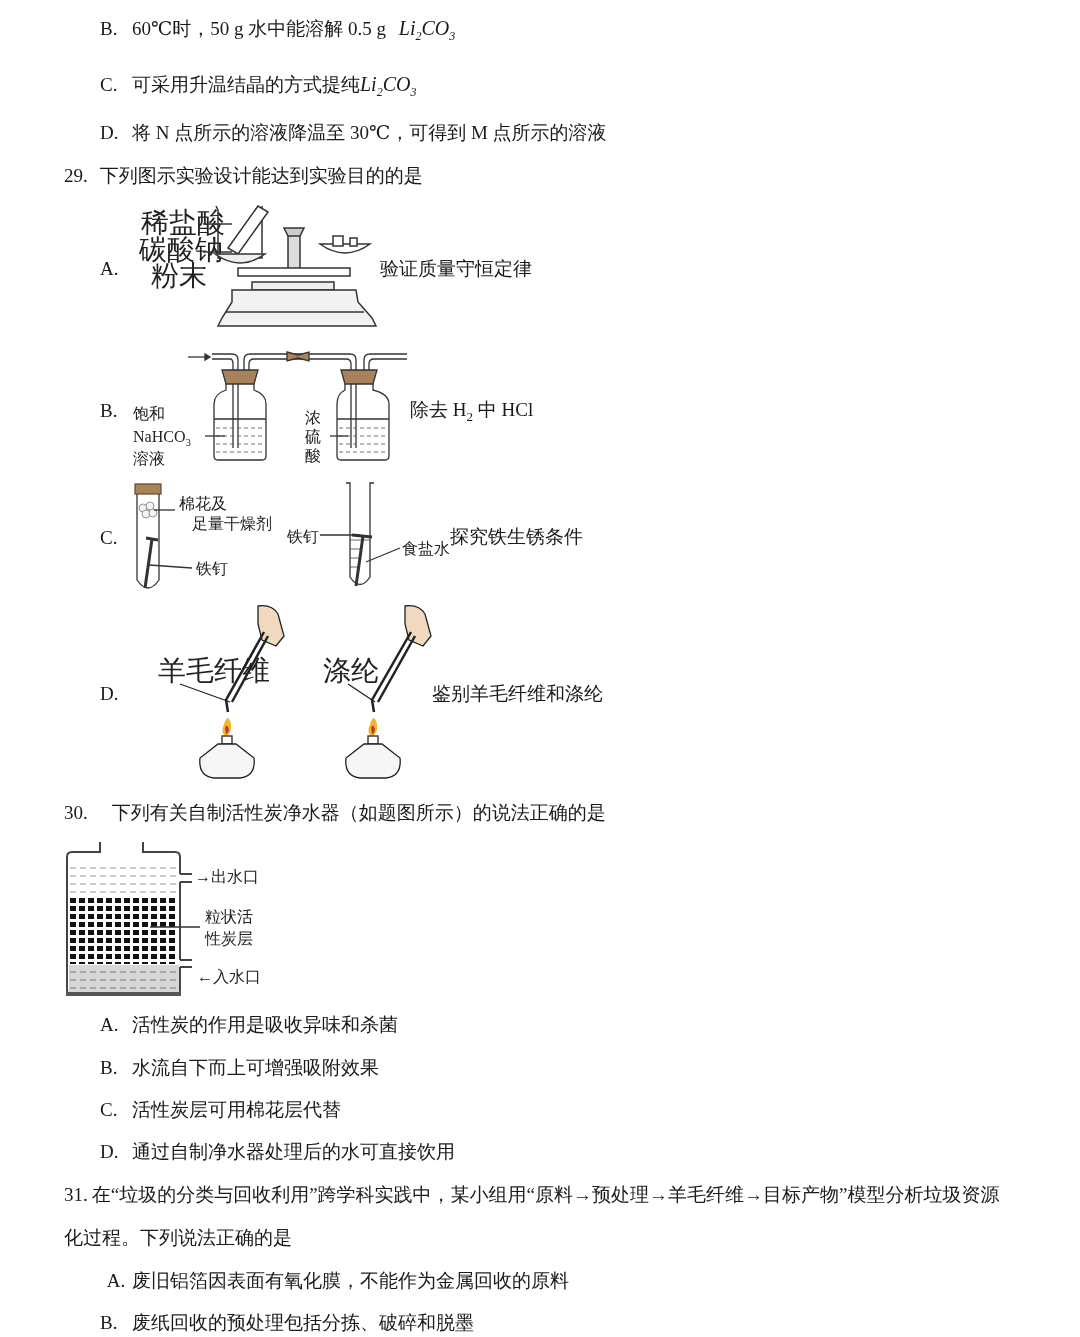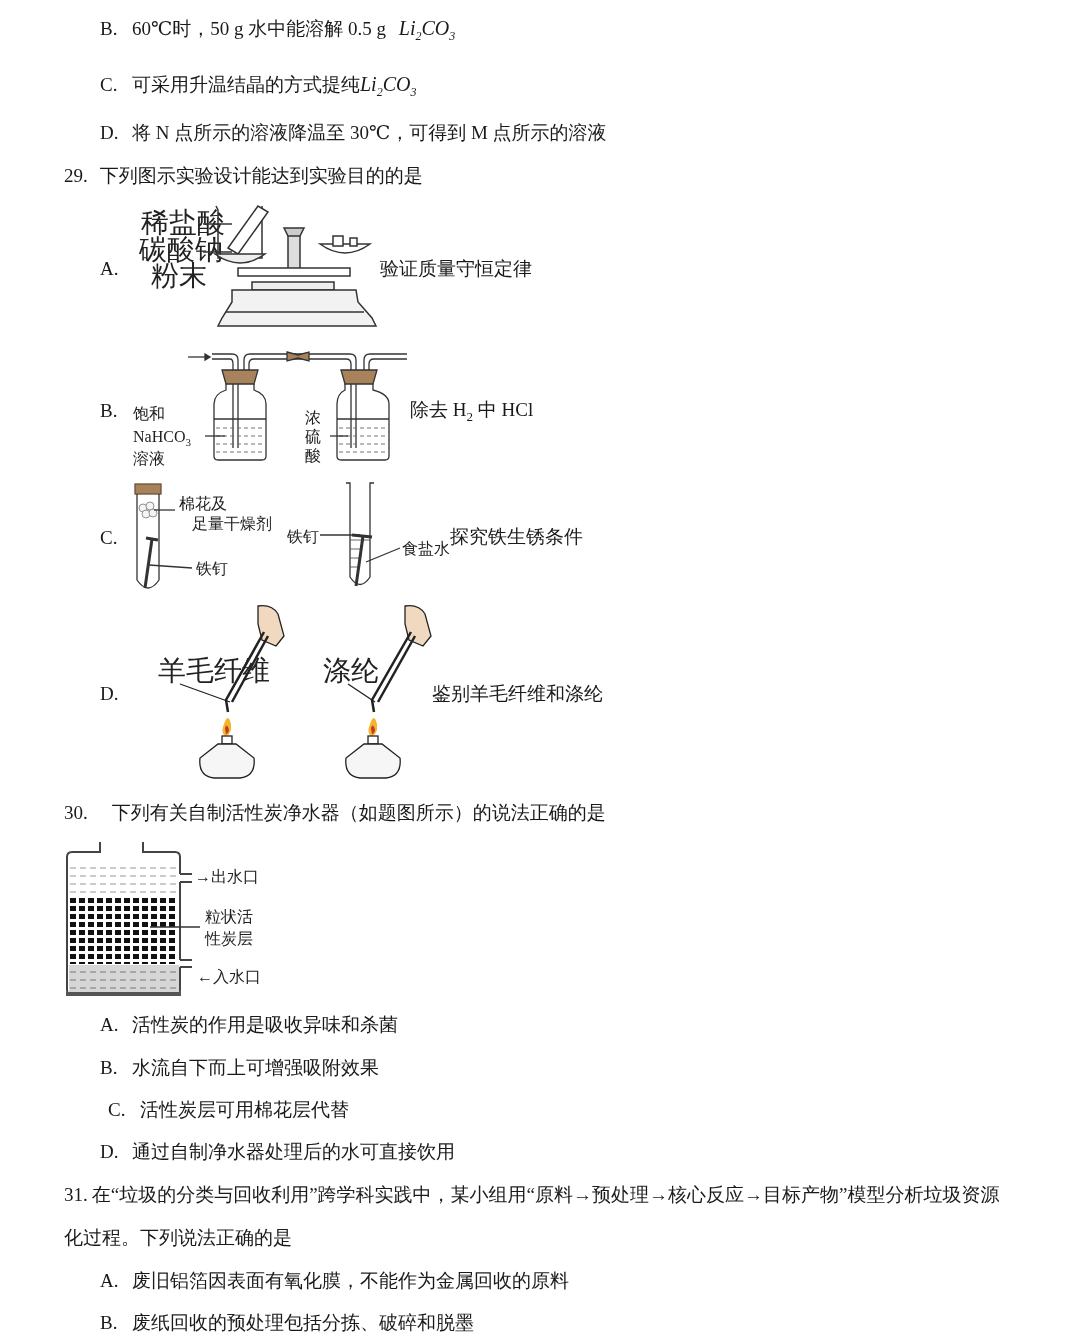--- a/index.html
+++ b/index.html
@@ -212,21 +212,21 @@
 
   <line x1="150" y1="927" x2="200" y2="927" stroke="#333" stroke-width="1.5"></line>
 </svg>
 <div class="abs lbl" style="left:195px;top:867px;">→出水口</div>
 <div class="abs lbl" style="left:205px;top:907px;">粒状活</div>
 <div class="abs lbl" style="left:205px;top:929px;">性炭层</div>
 <div class="abs lbl" style="left:197px;top:967px;">←入水口</div>
 
 <div class="abs txt" style="left:100px;top:1014px;"><span class="opt-letter">A.</span><span>活性炭的作用是吸收异味和杀菌</span></div>
 <div class="abs txt" style="left:100px;top:1057px;"><span class="opt-letter">B.</span><span>水流自下而上可增强吸附效果</span></div>
-<div class="abs txt" style="left:100px;top:1099px;margin-left:8px;"><span class="opt-letter">C.</span><span>活性炭层可用棉花层代替</span></div>
+<div class="abs txt" style="left:100px;top:1099px;"><span class="opt-letter">C.</span><span>活性炭层可用棉花层代替</span></div>
 <div class="abs txt" style="left:100px;top:1141px;"><span class="opt-letter">D.</span><span>通过自制净水器处理后的水可直接饮用</span></div>
 
 <div class="abs txt" style="left:64px;top:1184px;">
-  <span style="margin-right:4px;">31.</span><span>在“垃圾的分类与回收利用”跨学科实践中，某小组用“原料→预处理→核心反应→目标产物”模型分析垃圾资源</span>
+  <span style="margin-right:4px;">31.</span><span>在“垃圾的分类与回收利用”跨学科实践中，某小组用“原料→预处理→羊毛纤维→目标产物”模型分析垃圾资源</span>
 </div>
 <div class="abs txt" style="left:64px;top:1227px;">化过程。下列说法正确的是</div>
-<div class="abs txt" style="left:100px;top:1270px;"><span class="opt-letter">A.</span><span>废旧铝箔因表面有氧化膜，不能作为金属回收的原料</span></div>
+<div class="abs txt" style="left:100px;top:1270px;text-align:center;"><span class="opt-letter">A.</span><span>废旧铝箔因表面有氧化膜，不能作为金属回收的原料</span></div>
 <div class="abs txt" style="left:100px;top:1312px;"><span class="opt-letter">B.</span><span>废纸回收的预处理包括分拣、破碎和脱墨</span></div>
 
 </body></html>

